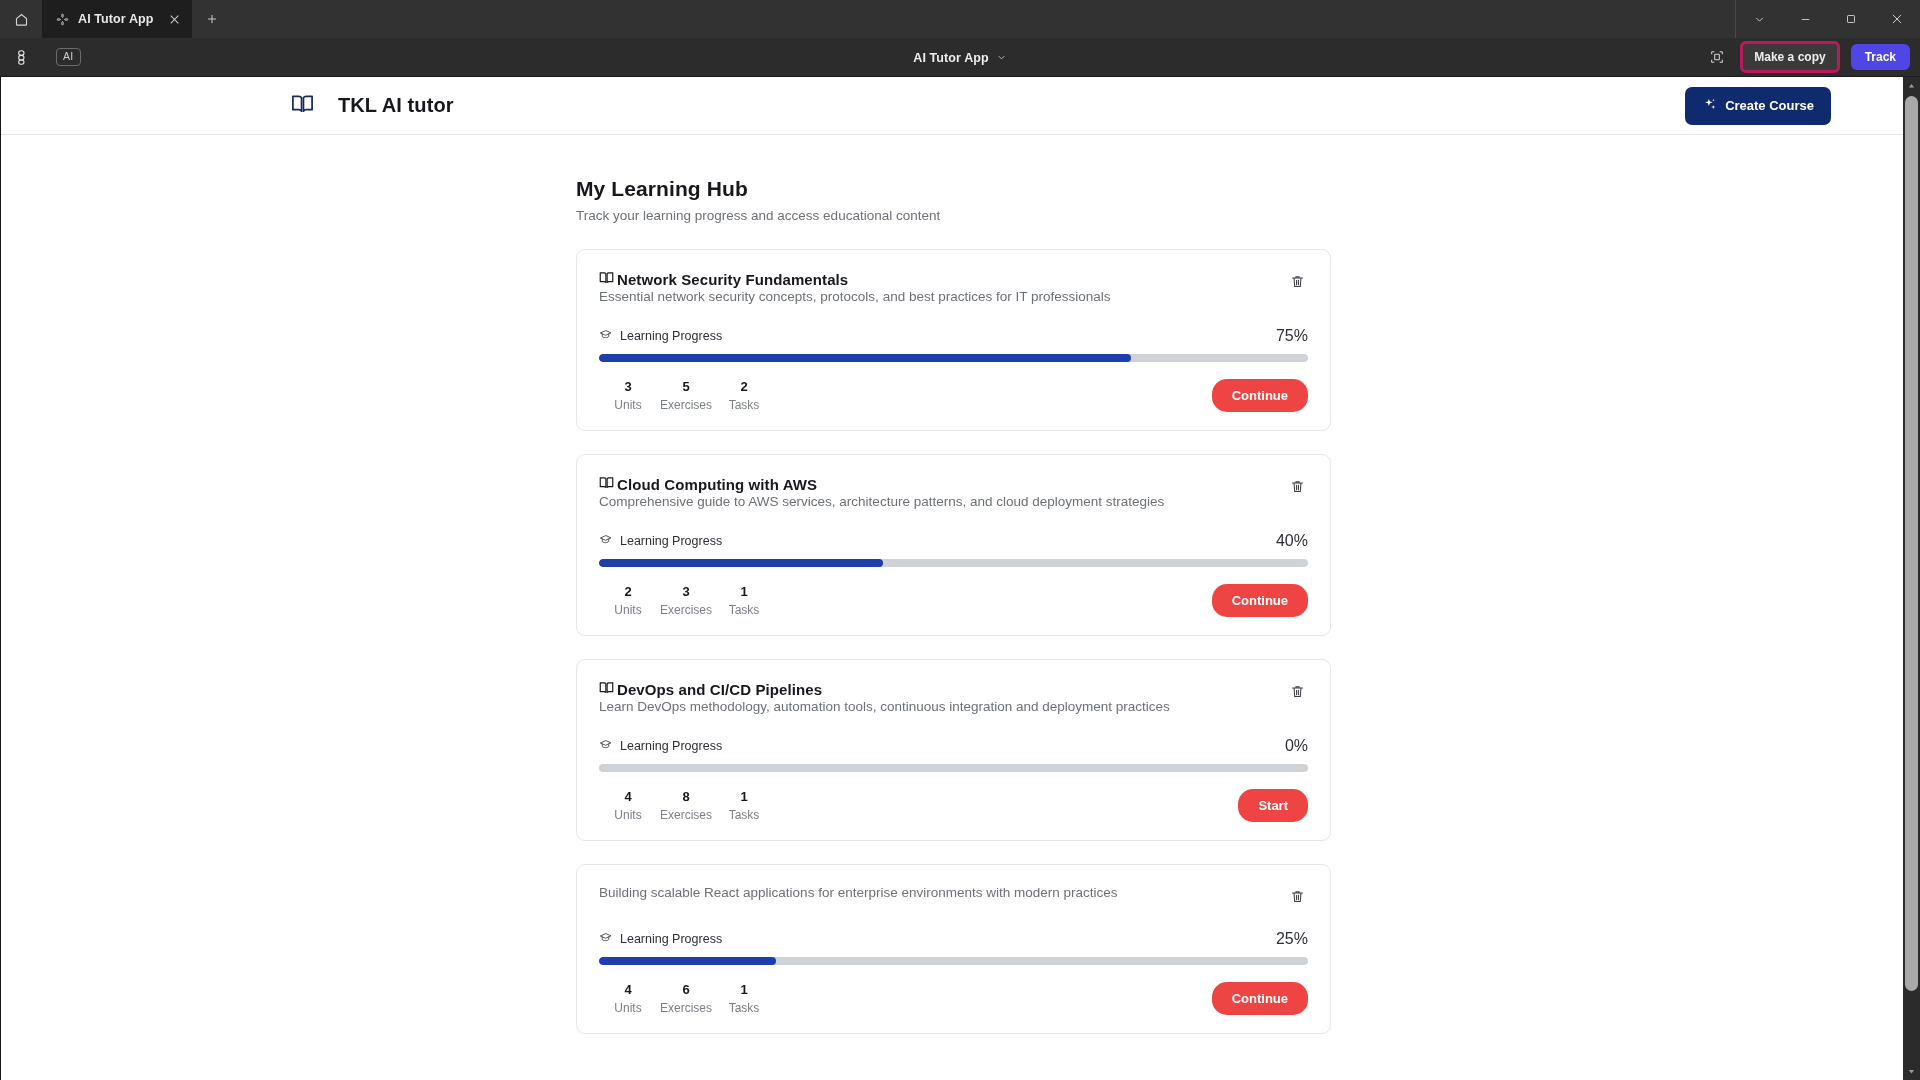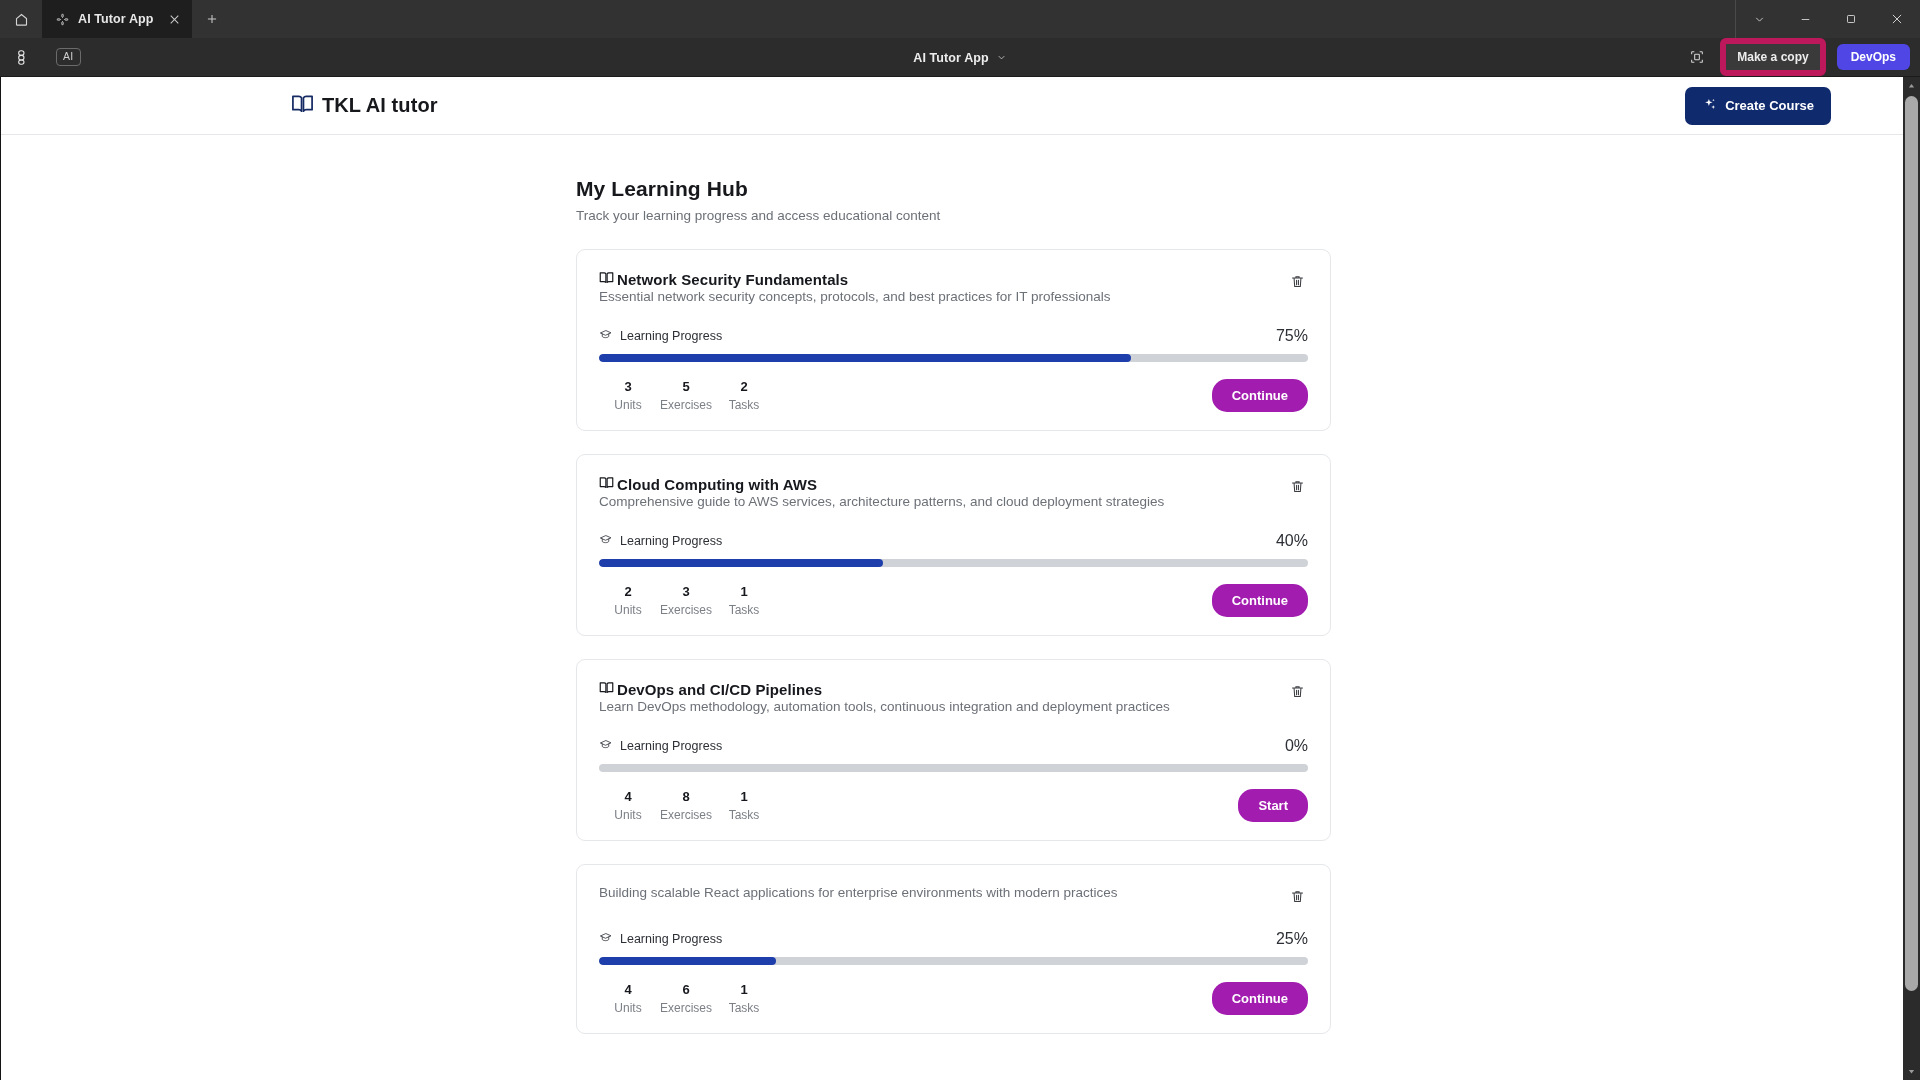--- a/index.html
+++ b/index.html
@@ -53,41 +53,41 @@
     display:flex; align-items:center; justify-content:center; gap:7px;
     pointer-events:none;
   }
   .tb-center > *{ pointer-events:auto; }
   .doc-title{ color:#ededed; font-size:12.5px; font-weight:700; letter-spacing:.1px; }
   .doc-caret{ color:#bdbdbd; display:flex; align-items:center; }
   .tb-right{ margin-left:auto; display:flex; align-items:center; gap:11px; }
   .icon-btn{ width:24px;height:24px;display:flex;align-items:center;justify-content:center;color:#d4d4d4;}
   .btn-copy{
     background:#3a3a3a; color:#ededed; font-size:12px; font-weight:600;
-    padding:6px 11px; border-radius:6px; border:6px solid #be185d;
+    padding:6px 11px; border-radius:6px; border:3px solid #be185d;
   }
   .btn-share{
     background:#4f46e5; color:#fff; font-size:12px; font-weight:700;
     padding:6px 14px; border-radius:6px;
   }
 
   
   .canvas-wrap{
     height:1003px; width:1920px; display:flex; background:#1e1e1e;
   }
   .page{
     flex:1; background:#ffffff; overflow:hidden; position:relative;
     border-left:1px solid #141414;
   }
   .app-header{
     height:58px; border-bottom:1px solid #e7e7e9;
     display:flex; align-items:center; padding:0 72px 0 290px;
     background:#fff;
   }
-  .brand{ display:flex; align-items:center; gap:8px; }
+  .brand{ display:flex; align-items:center; gap:24px; }
   .brand-title{ font-size:20px; font-weight:700; color:#17181c; letter-spacing:.1px; }
   .header-right{ margin-left:auto; }
   .btn-create{
     background:#102a6e; color:#fff; font-size:13px; font-weight:700;
     padding:10px 17px; border-radius:7px; display:flex; align-items:center; gap:8px;
   }
 
   .content{ padding:42px 0 0 0; }
   .content-inner{ width:755px; margin-left:575px; }
   .page-title{ font-size:21px; font-weight:700; color:#17181c; letter-spacing:.1px; }
@@ -113,21 +113,21 @@
     margin-top:9px; height:8px; border-radius:5px; background:#cfd2d6; overflow:hidden;
   }
   .prog-fill{ height:100%; background:#1e3fab; border-radius:5px; }
   .card-bottom{ display:flex; align-items:flex-end; margin-top:17px; }
   .stats{ display:flex; gap:0; }
   .stat{ width:58px; text-align:center; }
   .stat-num{ font-size:13px; font-weight:700; color:#16181d; }
   .stat-lbl{ font-size:12px; color:#7b7f86; margin-top:4px; }
   .card-action{ margin-left:auto; }
   .btn-action{
-    background:#a21caf; color:#fff; font-size:13px; font-weight:700;
+    background:#ef4444; color:#fff; font-size:13px; font-weight:700;
     padding:9px 20px; border-radius:15px; min-width:62px; text-align:left;
   }
 
   
   .scroll-col{ width:17px; background:#2b2b2b; position:relative; }
   .sb-arrow{ height:17px; display:flex; align-items:center; justify-content:center; color:#9a9a9a; font-size:8px;}
   .sb-arrow.bottom{ position:absolute; bottom:0; left:0; right:0; }
   .sb-thumb{
     position:absolute; left:2px; right:2px; top:19px; height:895px;
     background:#a9a9a9; border-radius:7px;
@@ -214,21 +214,21 @@
   </div>
 
   <div class="tb-right">
     <span class="icon-btn">
       <svg width="16" height="16" viewBox="0 0 24 24" fill="none" stroke="currentColor" stroke-width="1.6">
         <path d="M4 8V5a1 1 0 0 1 1-1h3M20 8V5a1 1 0 0 0-1-1h-3M4 16v3a1 1 0 0 0 1 1h3M20 16v3a1 1 0 0 1-1 1h-3"></path>
         <rect x="8.5" y="8" width="7" height="8" rx="1"></rect>
       </svg>
     </span>
     <span class="btn-copy">Make a copy</span>
-    <span class="btn-share">DevOps</span>
+    <span class="btn-share">Track</span>
   </div>
 </div>
 
 <div class="canvas-wrap">
 
   <div class="page">
 
     <div class="app-header">
       <div class="brand">
         <span>

